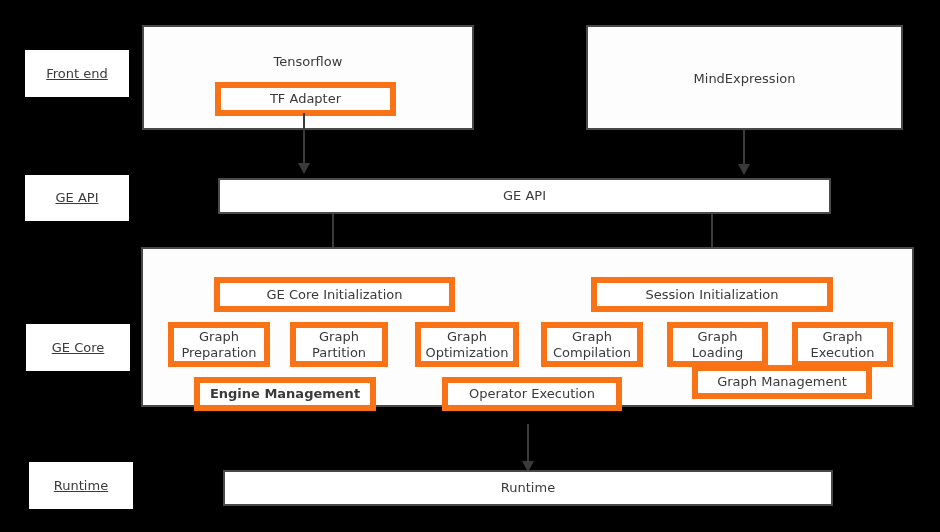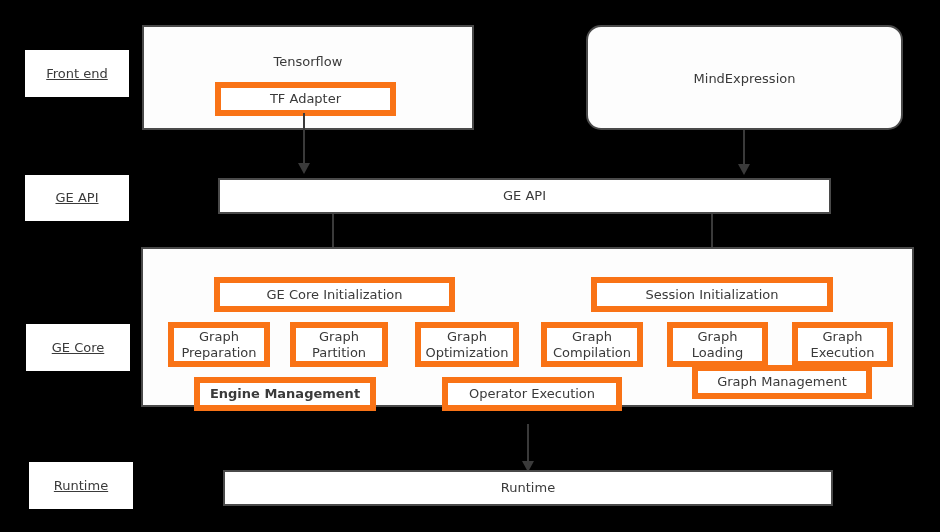--- a/index.html
+++ b/index.html
@@ -85,21 +85,21 @@
 
   <div class="box chip" style="left:26px; top:324px; width:104px; height:47px;">GE Core</div>
 
   <div class="box chip" style="left:29px; top:462px; width:104px; height:47px;">Runtime</div>
 
   <div class="box panel" style="left:142px; top:25px; width:332px; height:105px;">
     <div class="panel-title" style="top:27px;">Tensorflow</div>
     <div class="box node" style="left:71px; top:55px; width:181px; height:34px;">TF Adapter</div>
   </div>
 
-  <div class="box panel" style="left:586px; top:25px; width:317px; height:105px;border-radius:15px;">
+  <div class="box panel" style="left:586px; top:25px; width:317px; height:105px;">
     <div class="panel-title" style="top:44px;">MindExpression</div>
   </div>
 
   <div class="conn" style="left:303px; top:113px; height:51px;"></div>
   <div class="arrowhead" style="left:298px; top:163px;"></div>
 
   <div class="conn" style="left:743px; top:130px; height:35px;"></div>
   <div class="arrowhead" style="left:738px; top:164px;"></div>
 
   <div class="box bar" style="left:218px; top:178px; width:613px; height:36px;">GE API</div>

